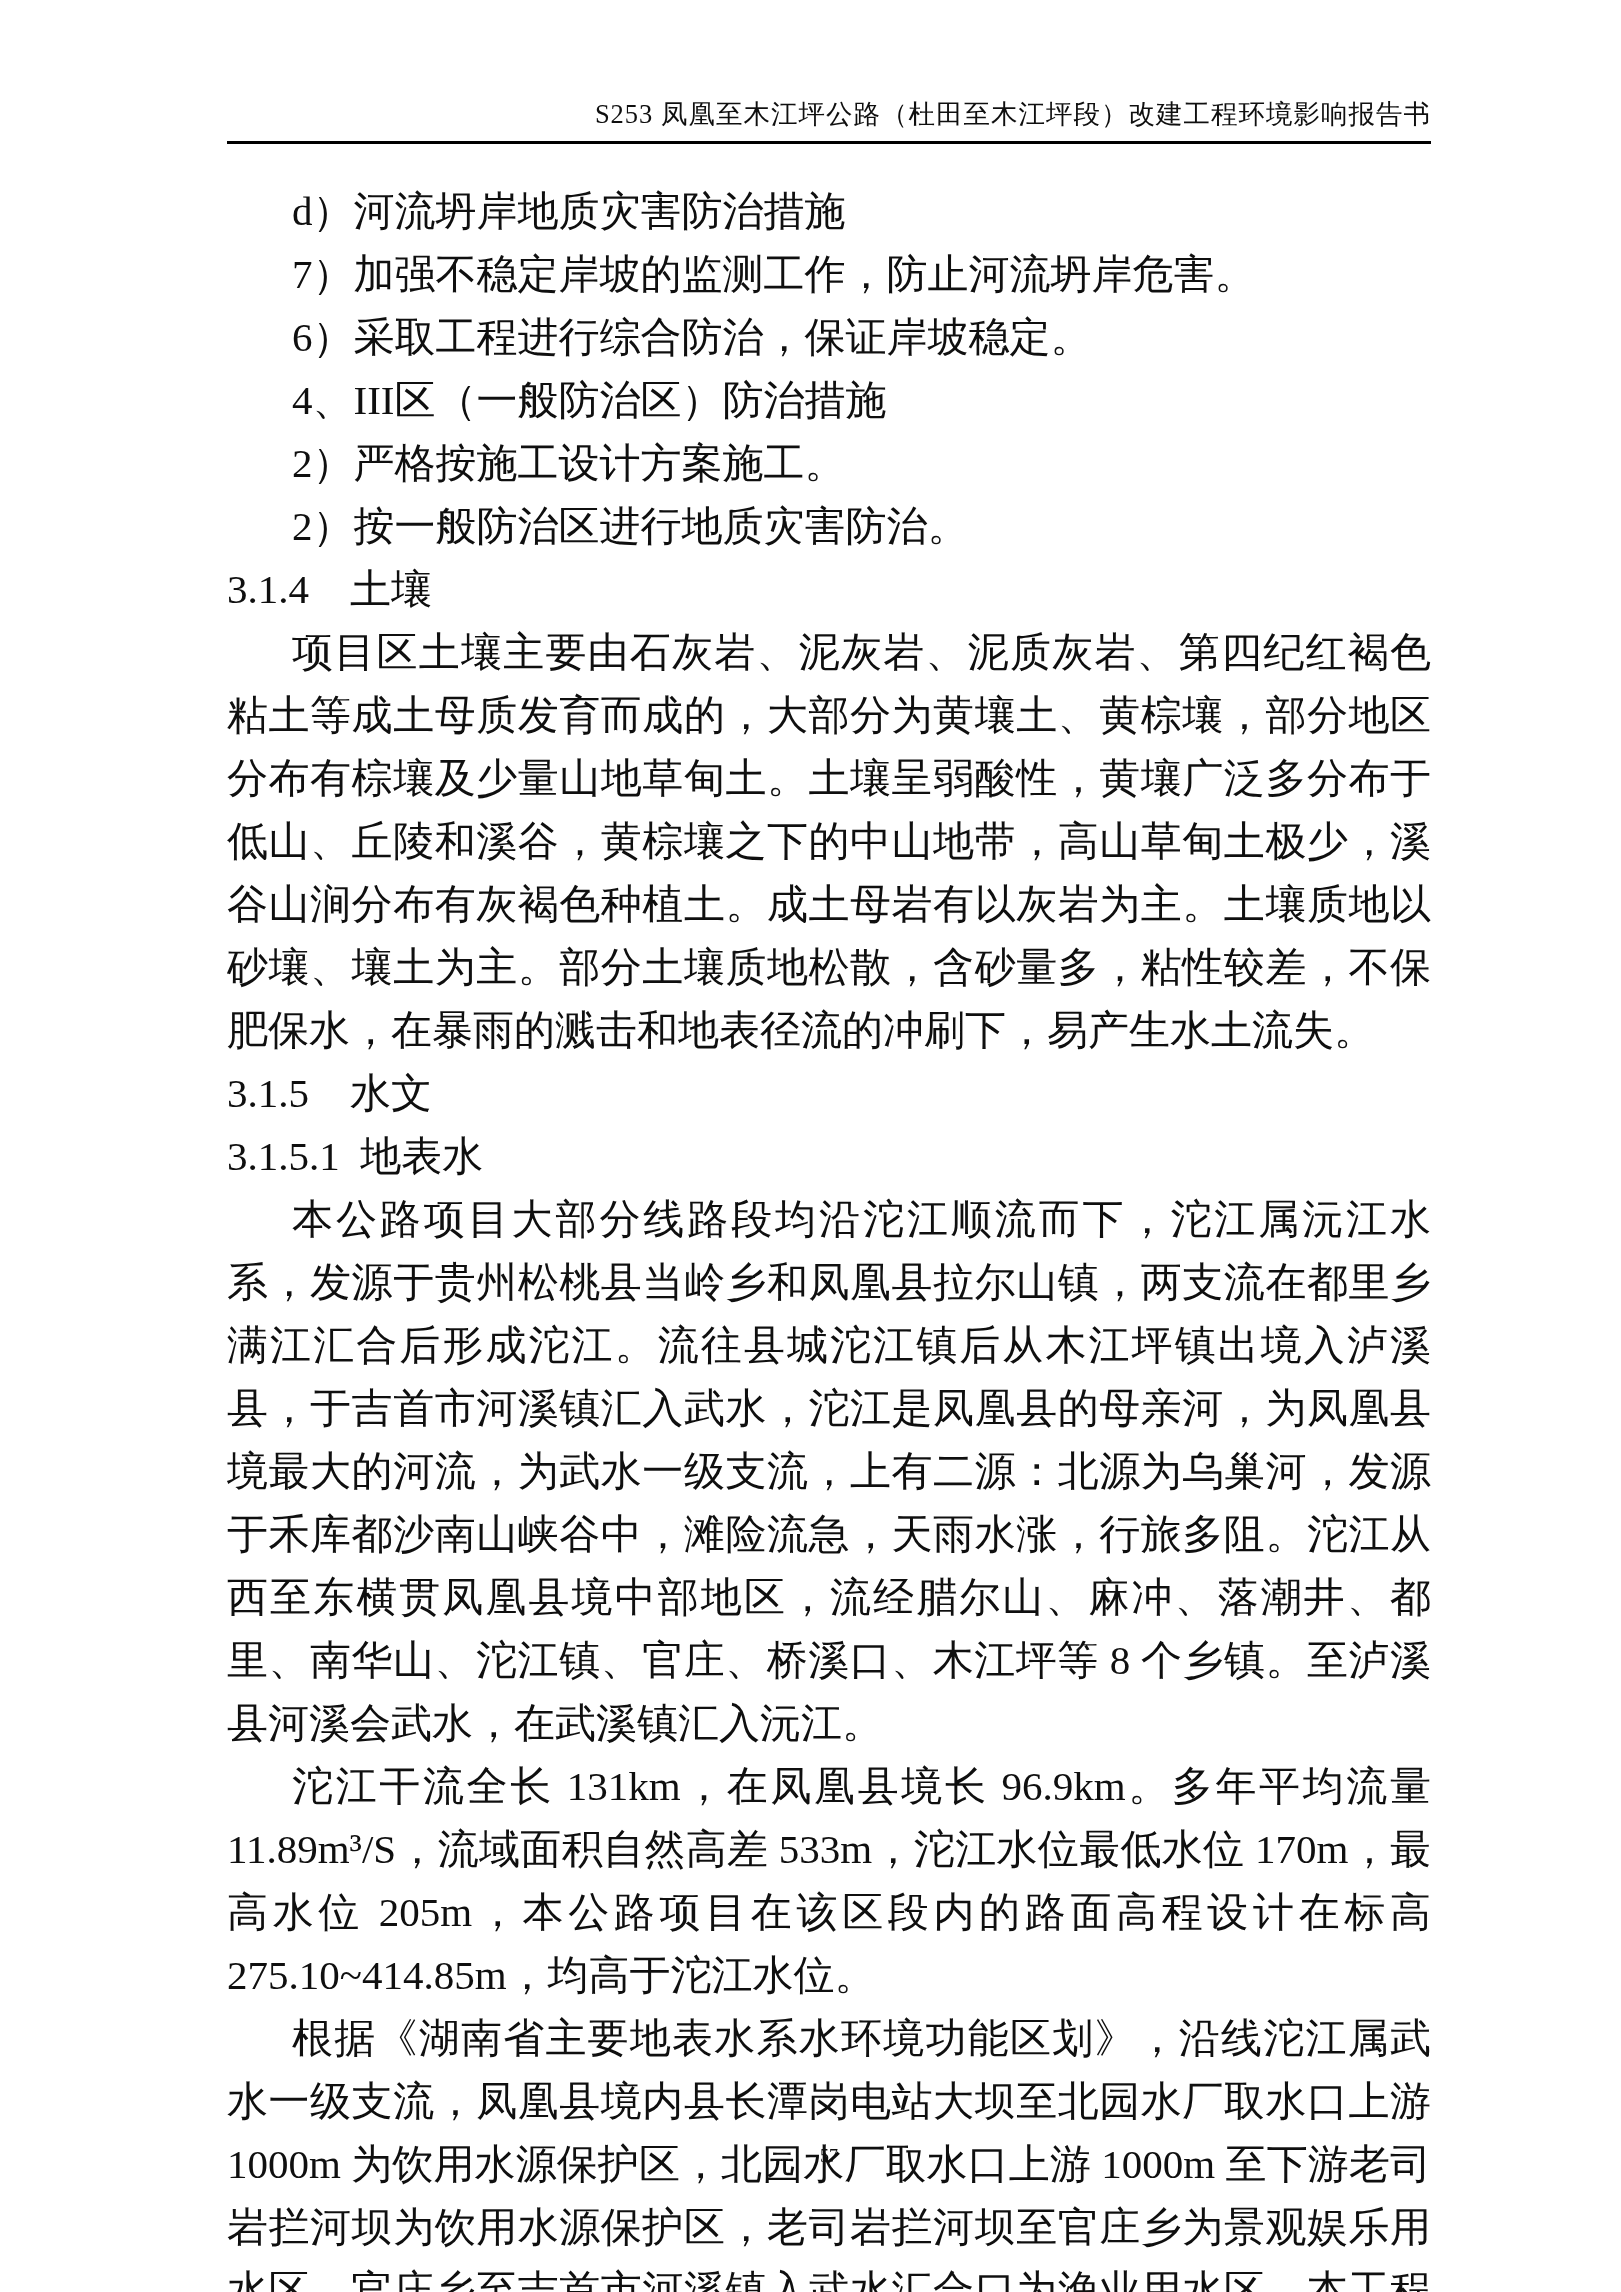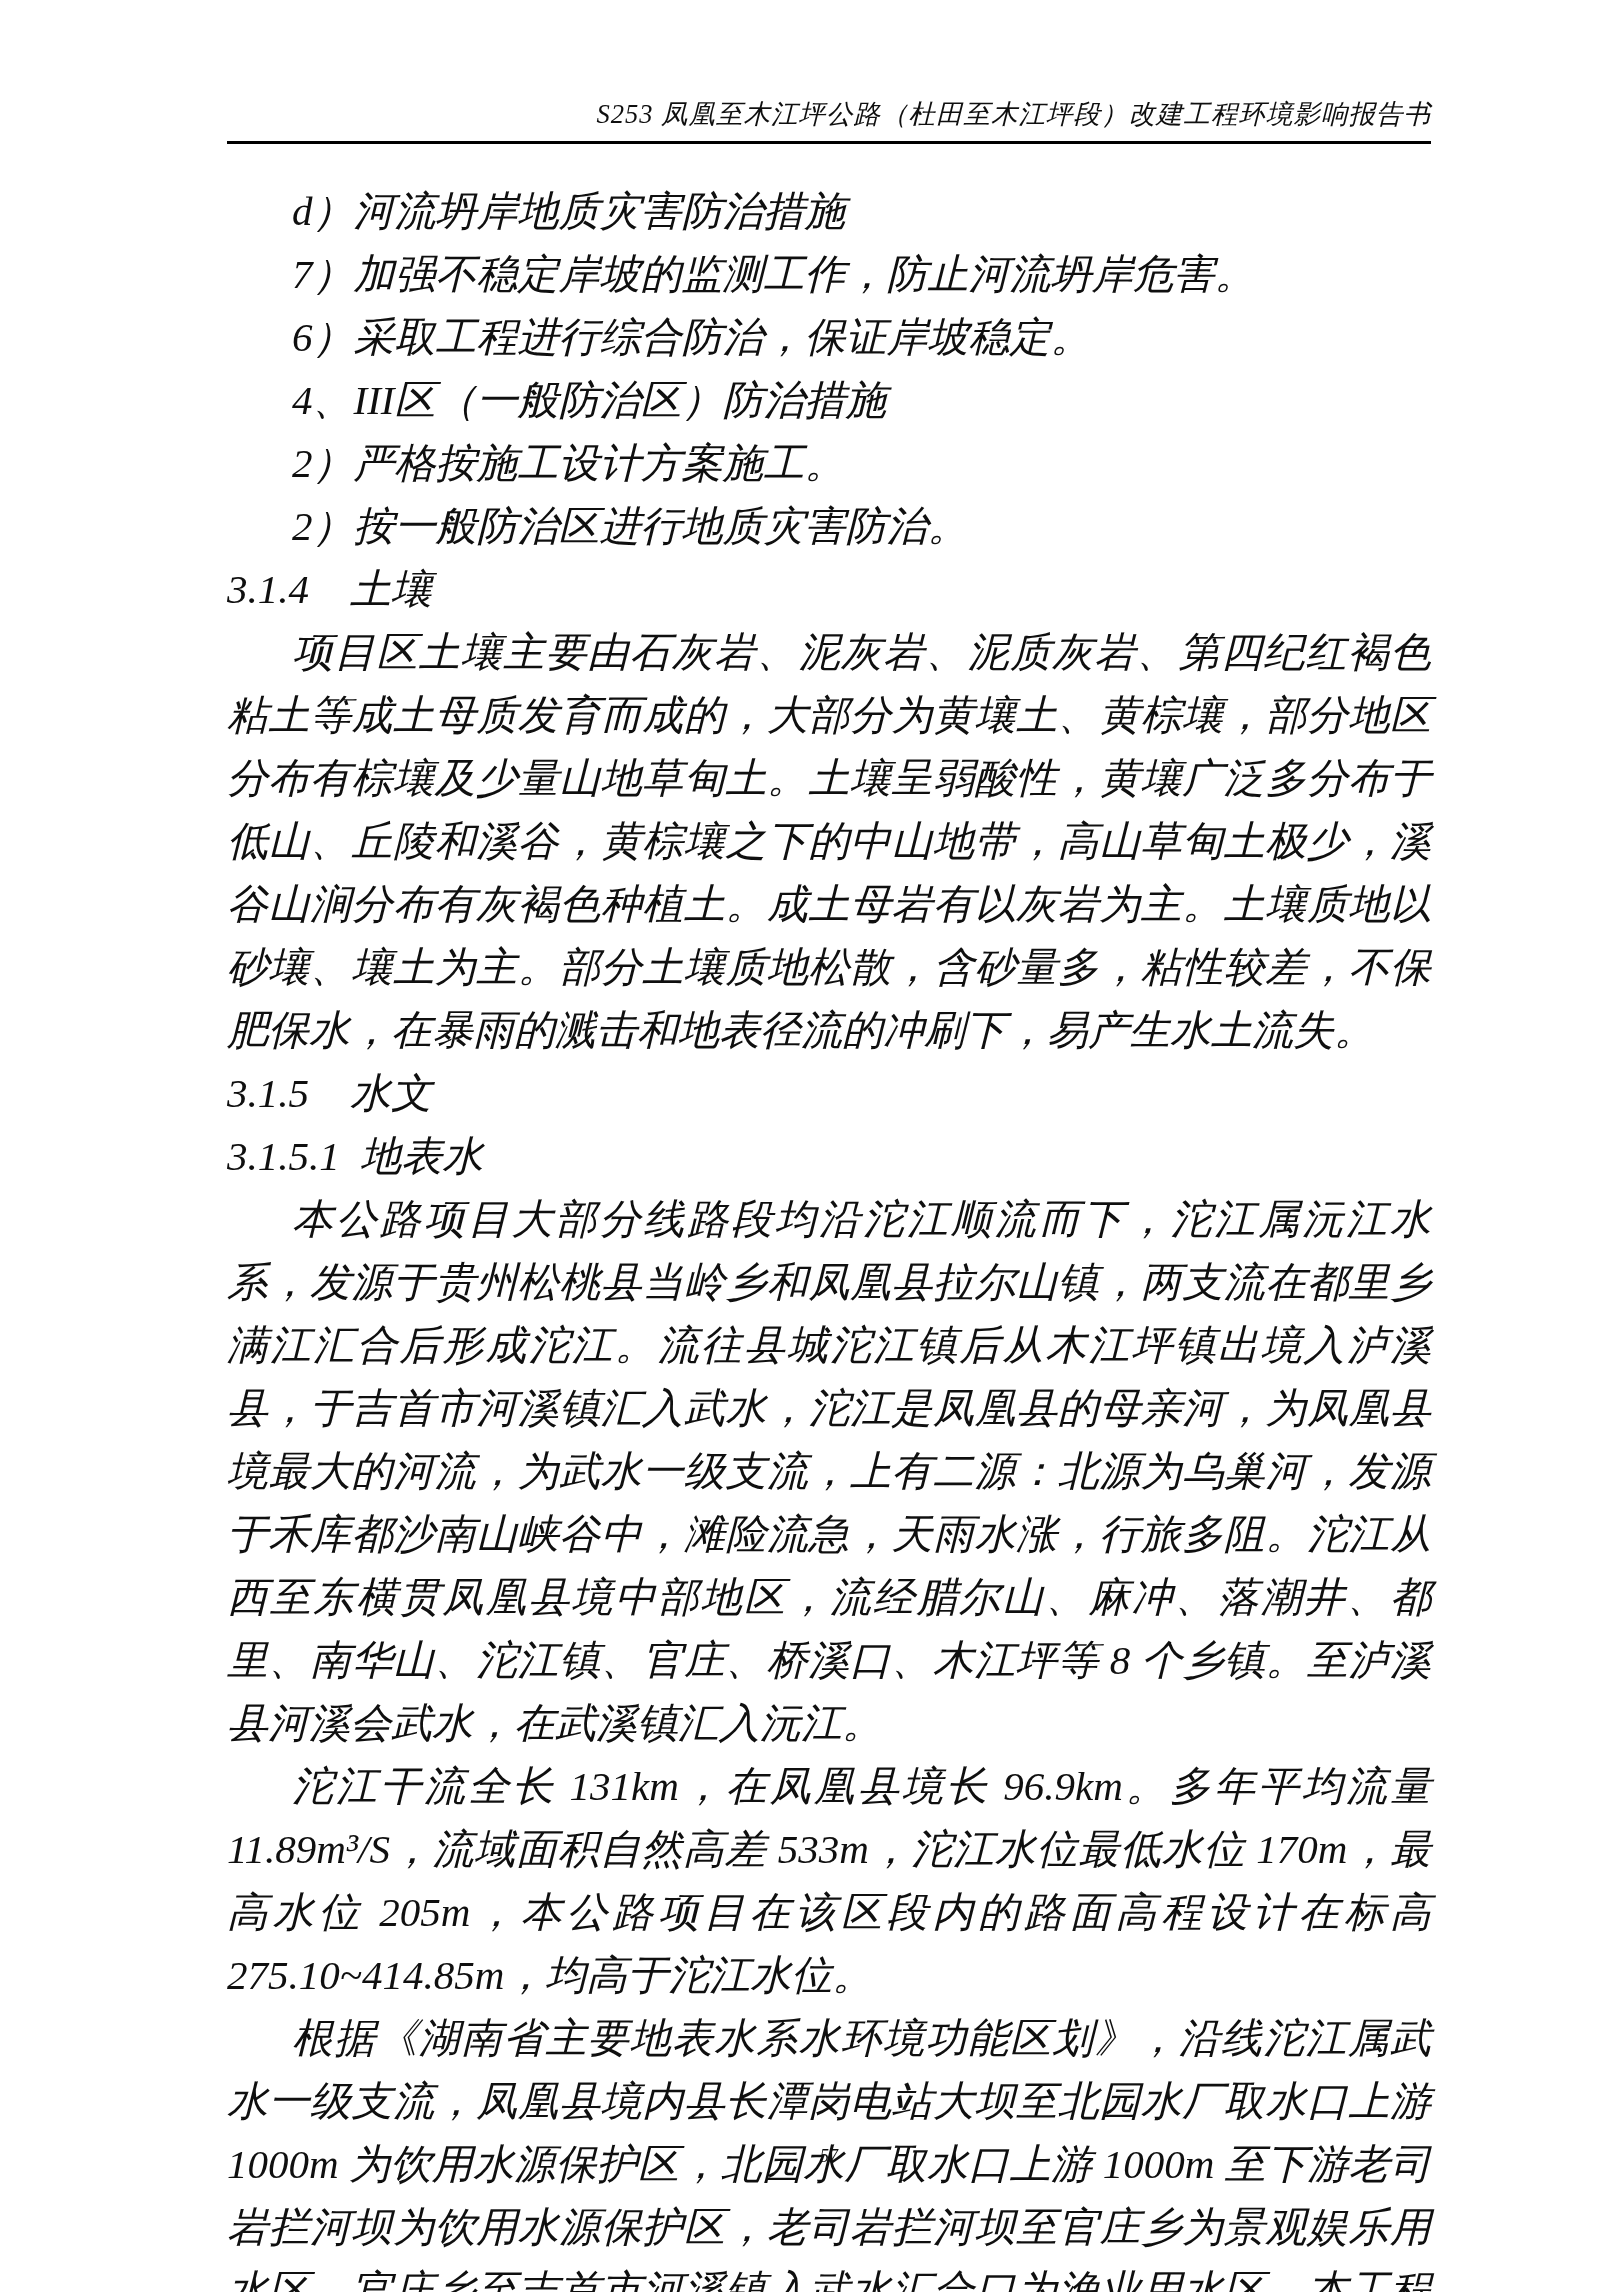--- a/index.html
+++ b/index.html
@@ -8,21 +8,20 @@
     background: #ffffff;
   }
   .page {
     position: relative;
     width: 1621px;
     height: 2293px;
     background: #ffffff;
     color: #0f0f0f;
     font-family: "Liberation Serif", "DejaVu Serif", serif;
     overflow: hidden;
-    font-style: italic;
   }
   .doc-header {
     position: absolute;
     left: 227px;
     top: 94px;
     width: 1204px;
     text-align: right;
     font-size: 26.5px;
     line-height: 41px;
     letter-spacing: 1px;

